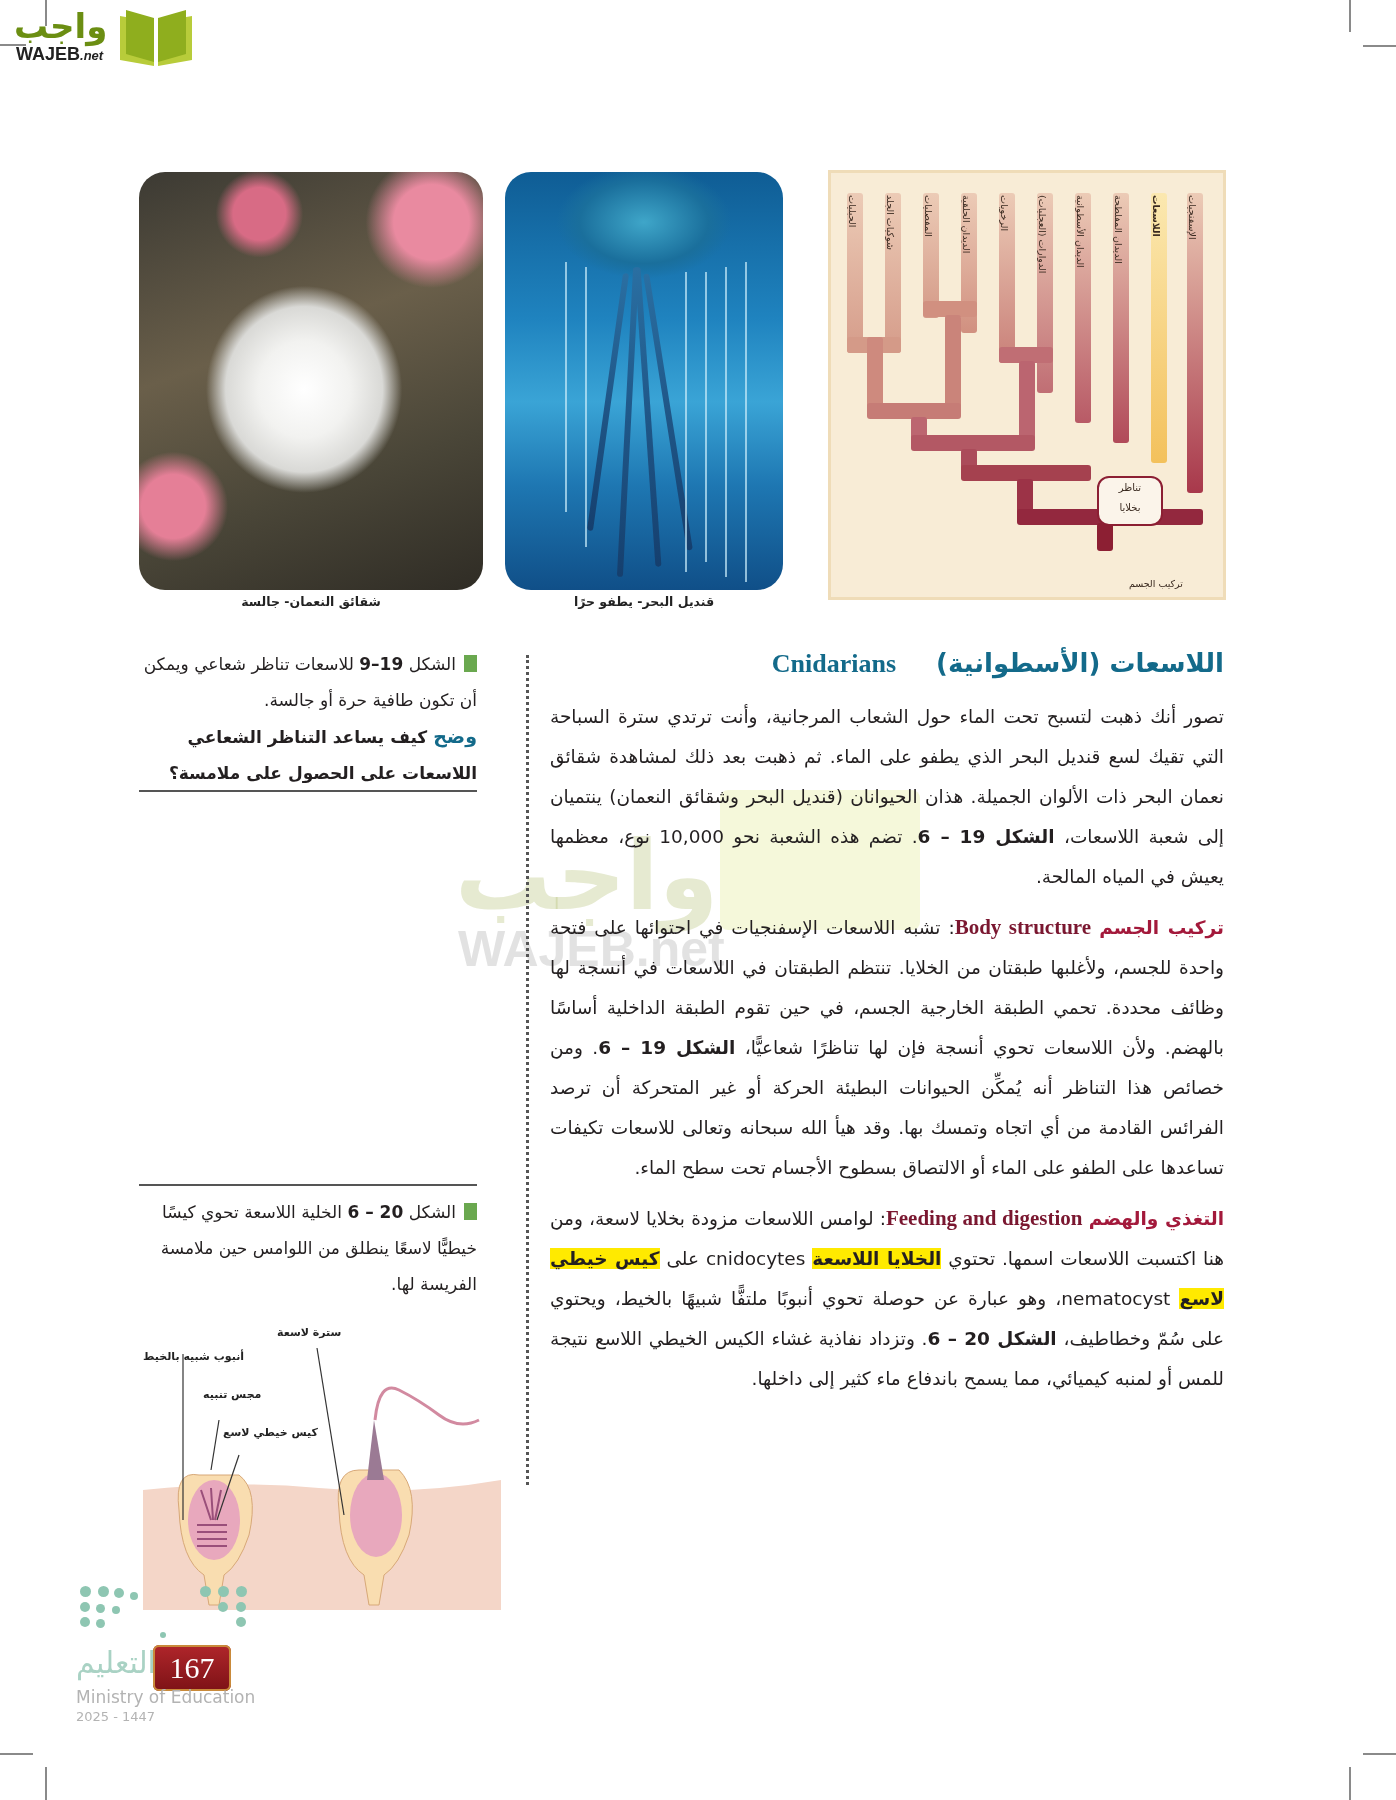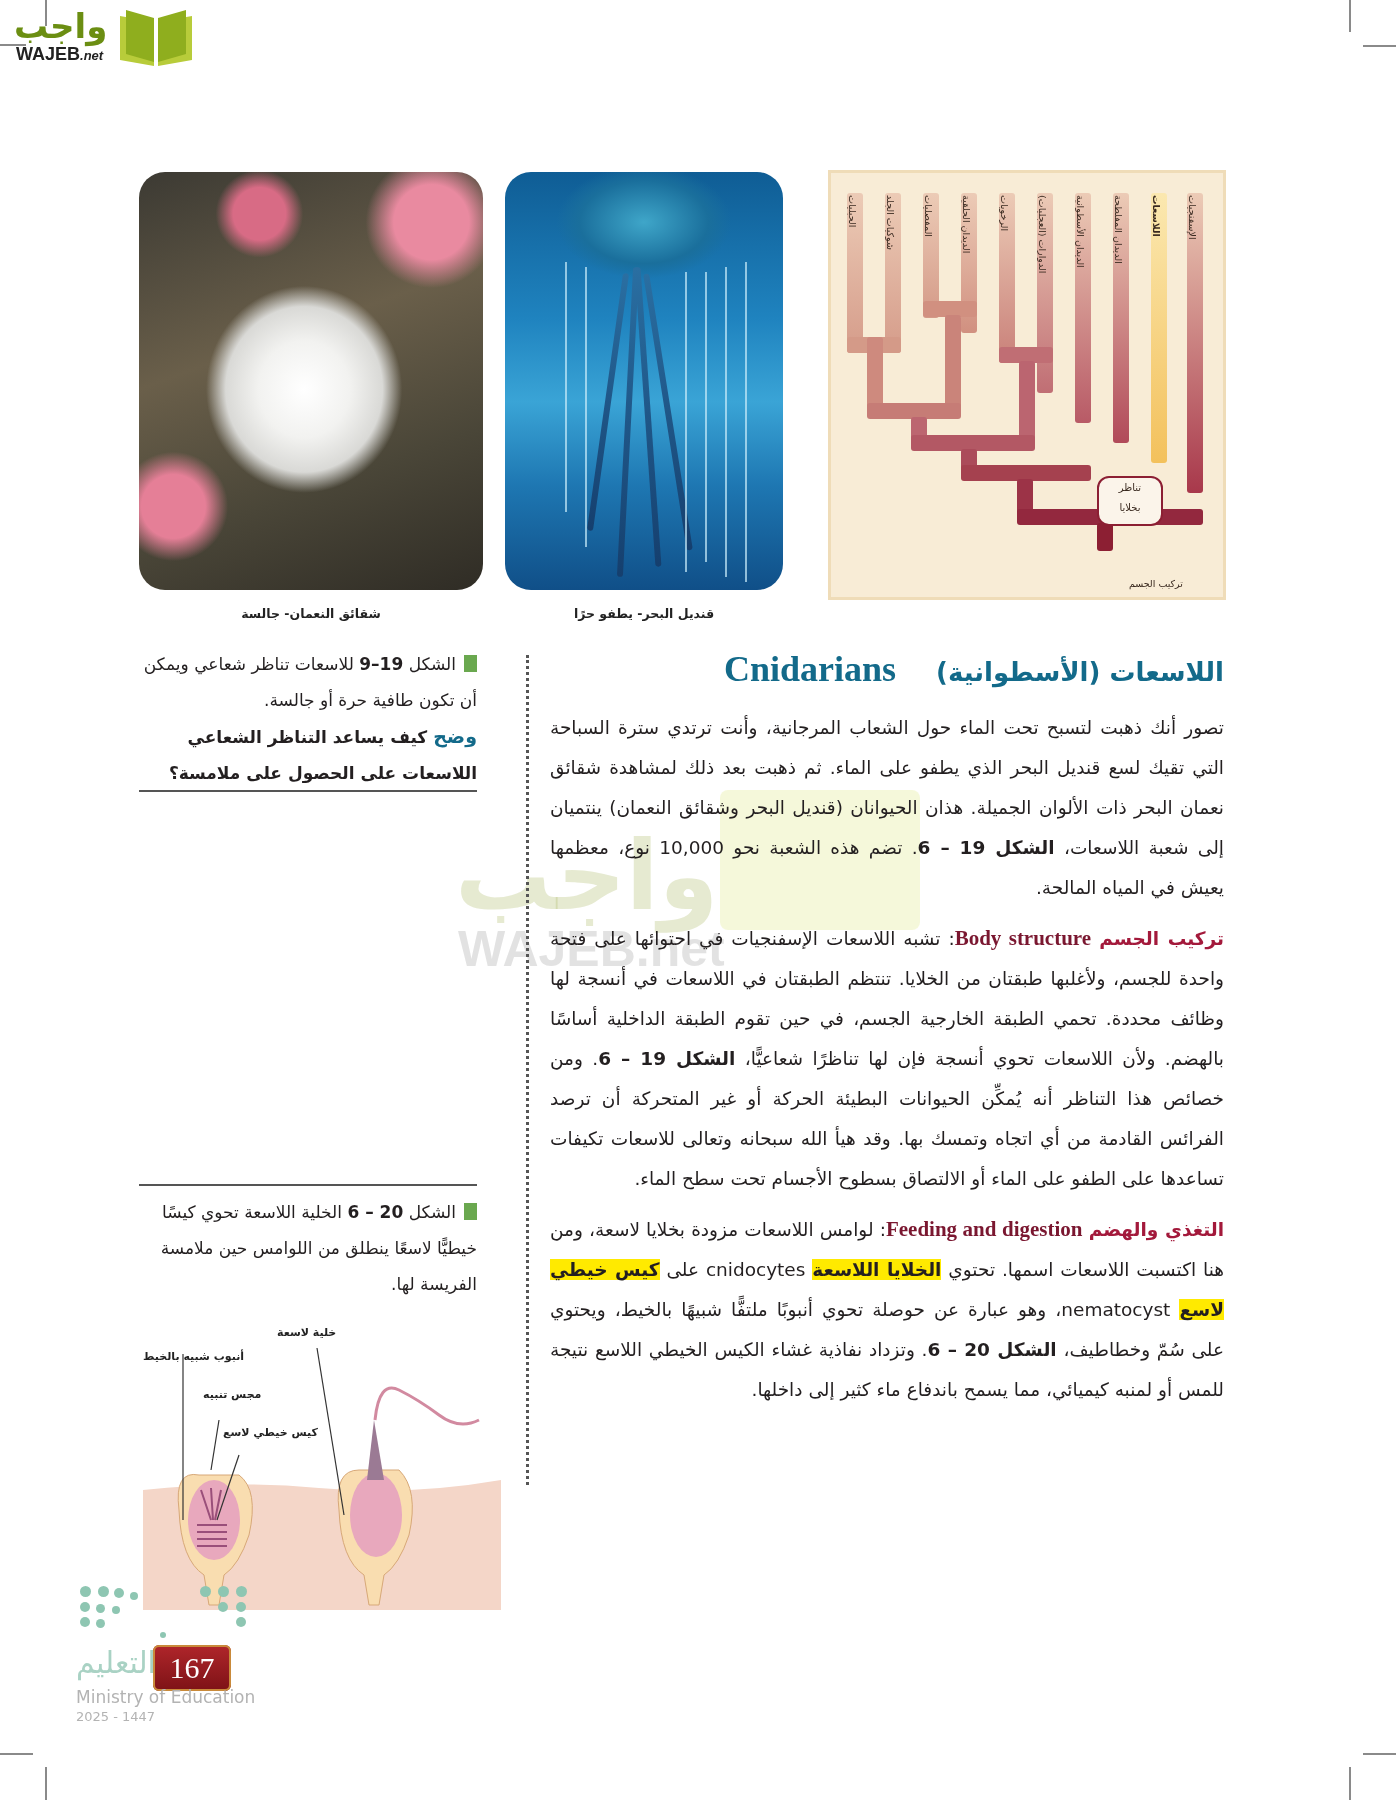--- a/index.html
+++ b/index.html
@@ -21,31 +21,31 @@
       radial-gradient(circle at 85% 12%, #e98aa0 0 8%, transparent 14%),
       radial-gradient(circle at 10% 80%, #e57f97 0 7%, transparent 12%),
       radial-gradient(circle at 35% 10%, #d86b85 0 6%, transparent 10%),
       linear-gradient(160deg,#3c3a33,#6a5f4a 40%,#4a4638 70%,#2f2c25);}
   .jelly{left:505px;top:172px;width:278px;height:418px;
     background:
       radial-gradient(ellipse 42% 18% at 50% 12%, #3fa6c9 0%, #1a6f9c 55%, transparent 75%),
       linear-gradient(180deg,#0f5d95 0%,#1f83bf 35%,#3aa4d6 55%,#1e77b2 75%,#104f88 100%);}
   .tentacle{position:absolute;width:6px;border-radius:3px;background:linear-gradient(180deg,#2a6fa2,#153f6e);}
   .thread{position:absolute;width:2px;background:rgba(200,235,250,.7);}
-  .photo-cap{position:absolute;font:bold 12.5px "DejaVu Sans",sans-serif;direction:rtl;text-align:center;color:#222;margin-top:12px;}
+  .photo-cap{position:absolute;font:bold 12.5px "DejaVu Sans",sans-serif;direction:rtl;text-align:center;color:#222;}
   
   .diagram{left:828px;top:170px;width:398px;height:430px;background:#f8ecd6;border:3px solid #efdcb8;box-sizing:border-box;}
   .branch-label{position:absolute;writing-mode:vertical-rl;font:9.5px "DejaVu Sans",sans-serif;color:#3a2a20;top:22px;}
   .bar{position:absolute;border-radius:3px;}
   .radial-box{position:absolute;left:266px;top:303px;width:62px;height:46px;background:#fbf4ea;border:2.5px solid #8c1f33;border-radius:12px;font:10px "DejaVu Sans",sans-serif;direction:rtl;text-align:center;line-height:20px;color:#3a2a20;}
   .diag-foot{position:absolute;right:40px;bottom:8px;font:9.5px "DejaVu Sans",sans-serif;direction:rtl;color:#3a2a20;}
   
   .main{position:absolute;left:550px;top:648px;width:674px;direction:rtl;text-align:justify;}
   .title{font:bold 26px "DejaVu Sans",sans-serif;color:#136a8a;margin:0 0 18px 0;display:flex;justify-content:flex-start;gap:40px;align-items:baseline;}
-  .title .en{font-family:"Liberation Serif",serif;font-size:36px;direction:ltr;}
+  .title .en{font-family:"Liberation Serif",serif;font-size:26px;direction:ltr;}
   .para{font:18.5px/40px "DejaVu Sans",sans-serif;margin:0 0 10px 0;color:#231f20;text-align-last:right;}
   .sub-ar{font-weight:bold;color:#a3193b;}
   .sub-en{font-family:"Liberation Serif",serif;font-weight:bold;color:#7a1730;font-size:21px;}
   .fig-ref{font-weight:bold;}
   .hl{background:#ffea00;font-weight:bold;}
   
   .dotted{position:absolute;left:526px;top:655px;height:830px;border-left:3px dotted #555;}
   
   .side{position:absolute;left:139px;width:338px;direction:rtl;font:17px/36px "DejaVu Sans",sans-serif;color:#231f20;}
   .sq{display:inline-block;width:13px;height:17px;background:#6aa84f;margin-left:8px;vertical-align:-2px;}
@@ -197,21 +197,21 @@
     <ellipse cx="237" cy="195" rx="26" ry="42" fill="#e8a8bd"></ellipse>
     <path d="M228 160 L235 100 L245 160 Z" fill="#9b7a94"></path>
     <path d="M236 100 Q240 60 260 70 T300 95 T340 100" stroke="#d28aa0" stroke-width="3" fill="none"></path>
     <g stroke="#333" stroke-width="1.2">
       <line x1="44" y1="34" x2="44" y2="200"></line>
       <line x1="80" y1="100" x2="72" y2="150"></line>
       <line x1="100" y1="135" x2="78" y2="200"></line>
       <line x1="178" y1="28" x2="205" y2="195"></line>
     </g>
   </svg>
-  <span class="cell-label" style="left:138px;top:6px;">خلية لاسعة</span>
+  <span class="cell-label" style="left:138px;top:6px;">سترة لاسعة</span>
   <span class="cell-label" style="left:4px;top:30px;">أنبوب شبيه بالخيط</span>
   <span class="cell-label" style="left:64px;top:68px;">مجس تنبيه</span>
   <span class="cell-label" style="left:84px;top:106px;">كيس خيطي لاسع</span>
 </div>
 
 <div>
   <div class="dot" style="left:80px;top:1586px;width:11px;height:11px;"></div>
   <div class="dot" style="left:98px;top:1586px;width:11px;height:11px;"></div>
   <div class="dot" style="left:114px;top:1588px;width:10px;height:10px;"></div>
   <div class="dot" style="left:130px;top:1592px;width:8px;height:8px;"></div>

